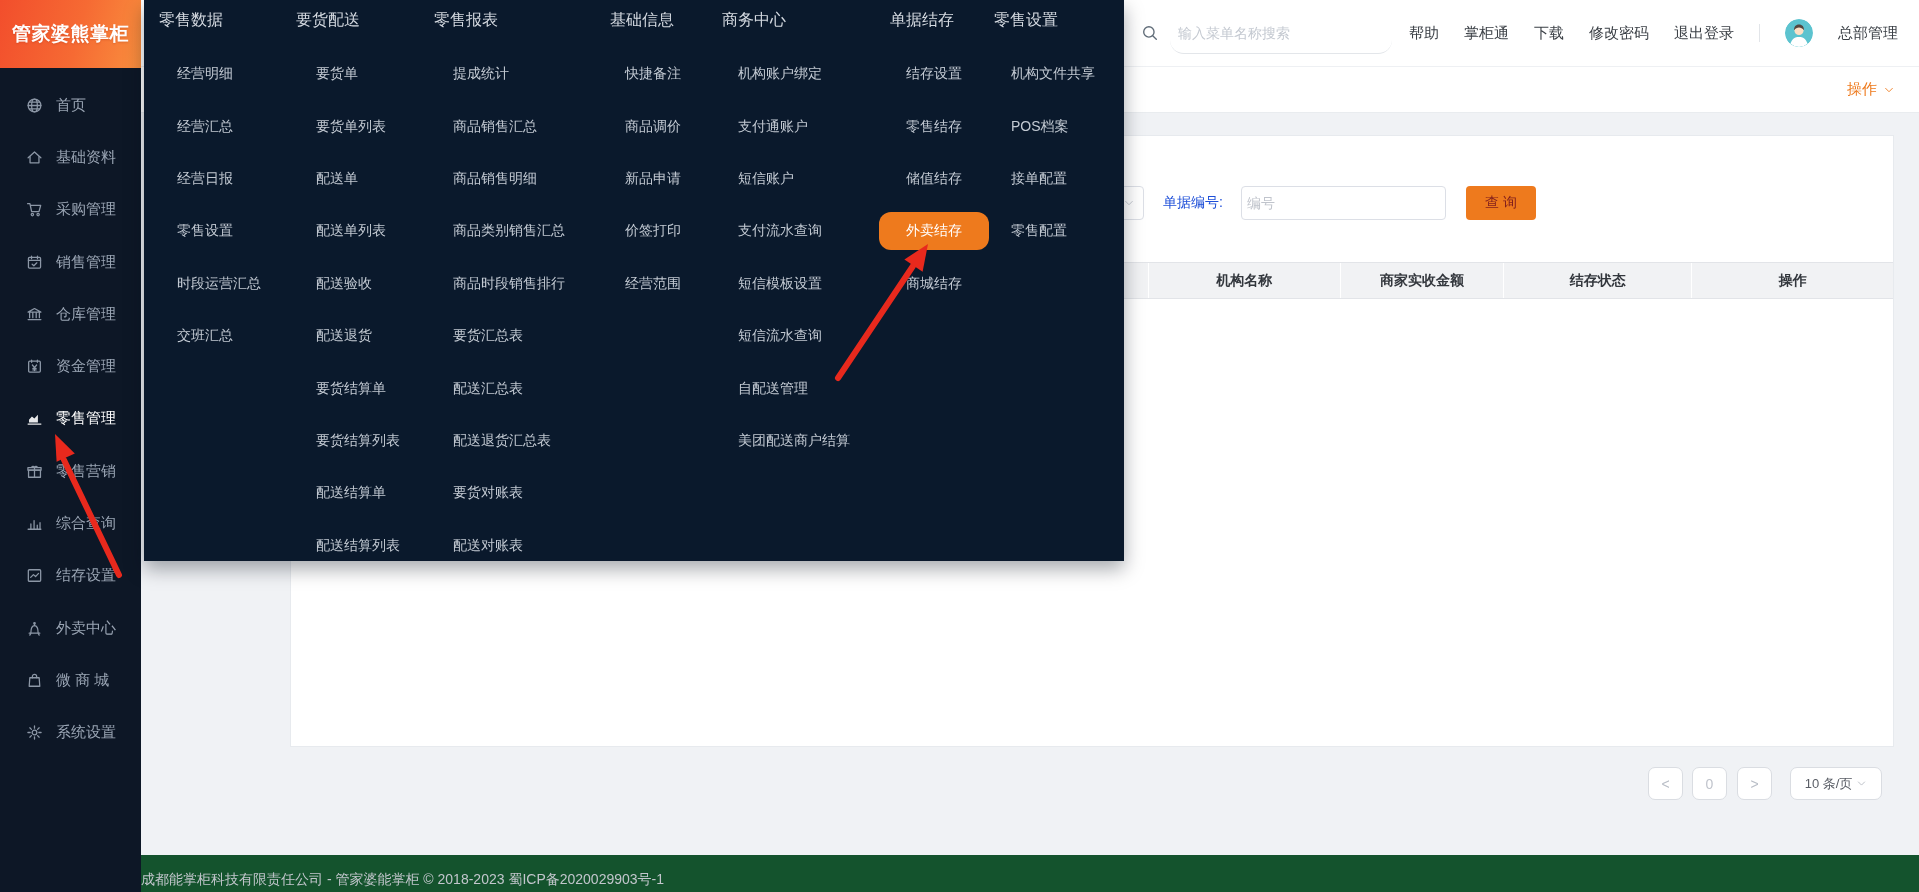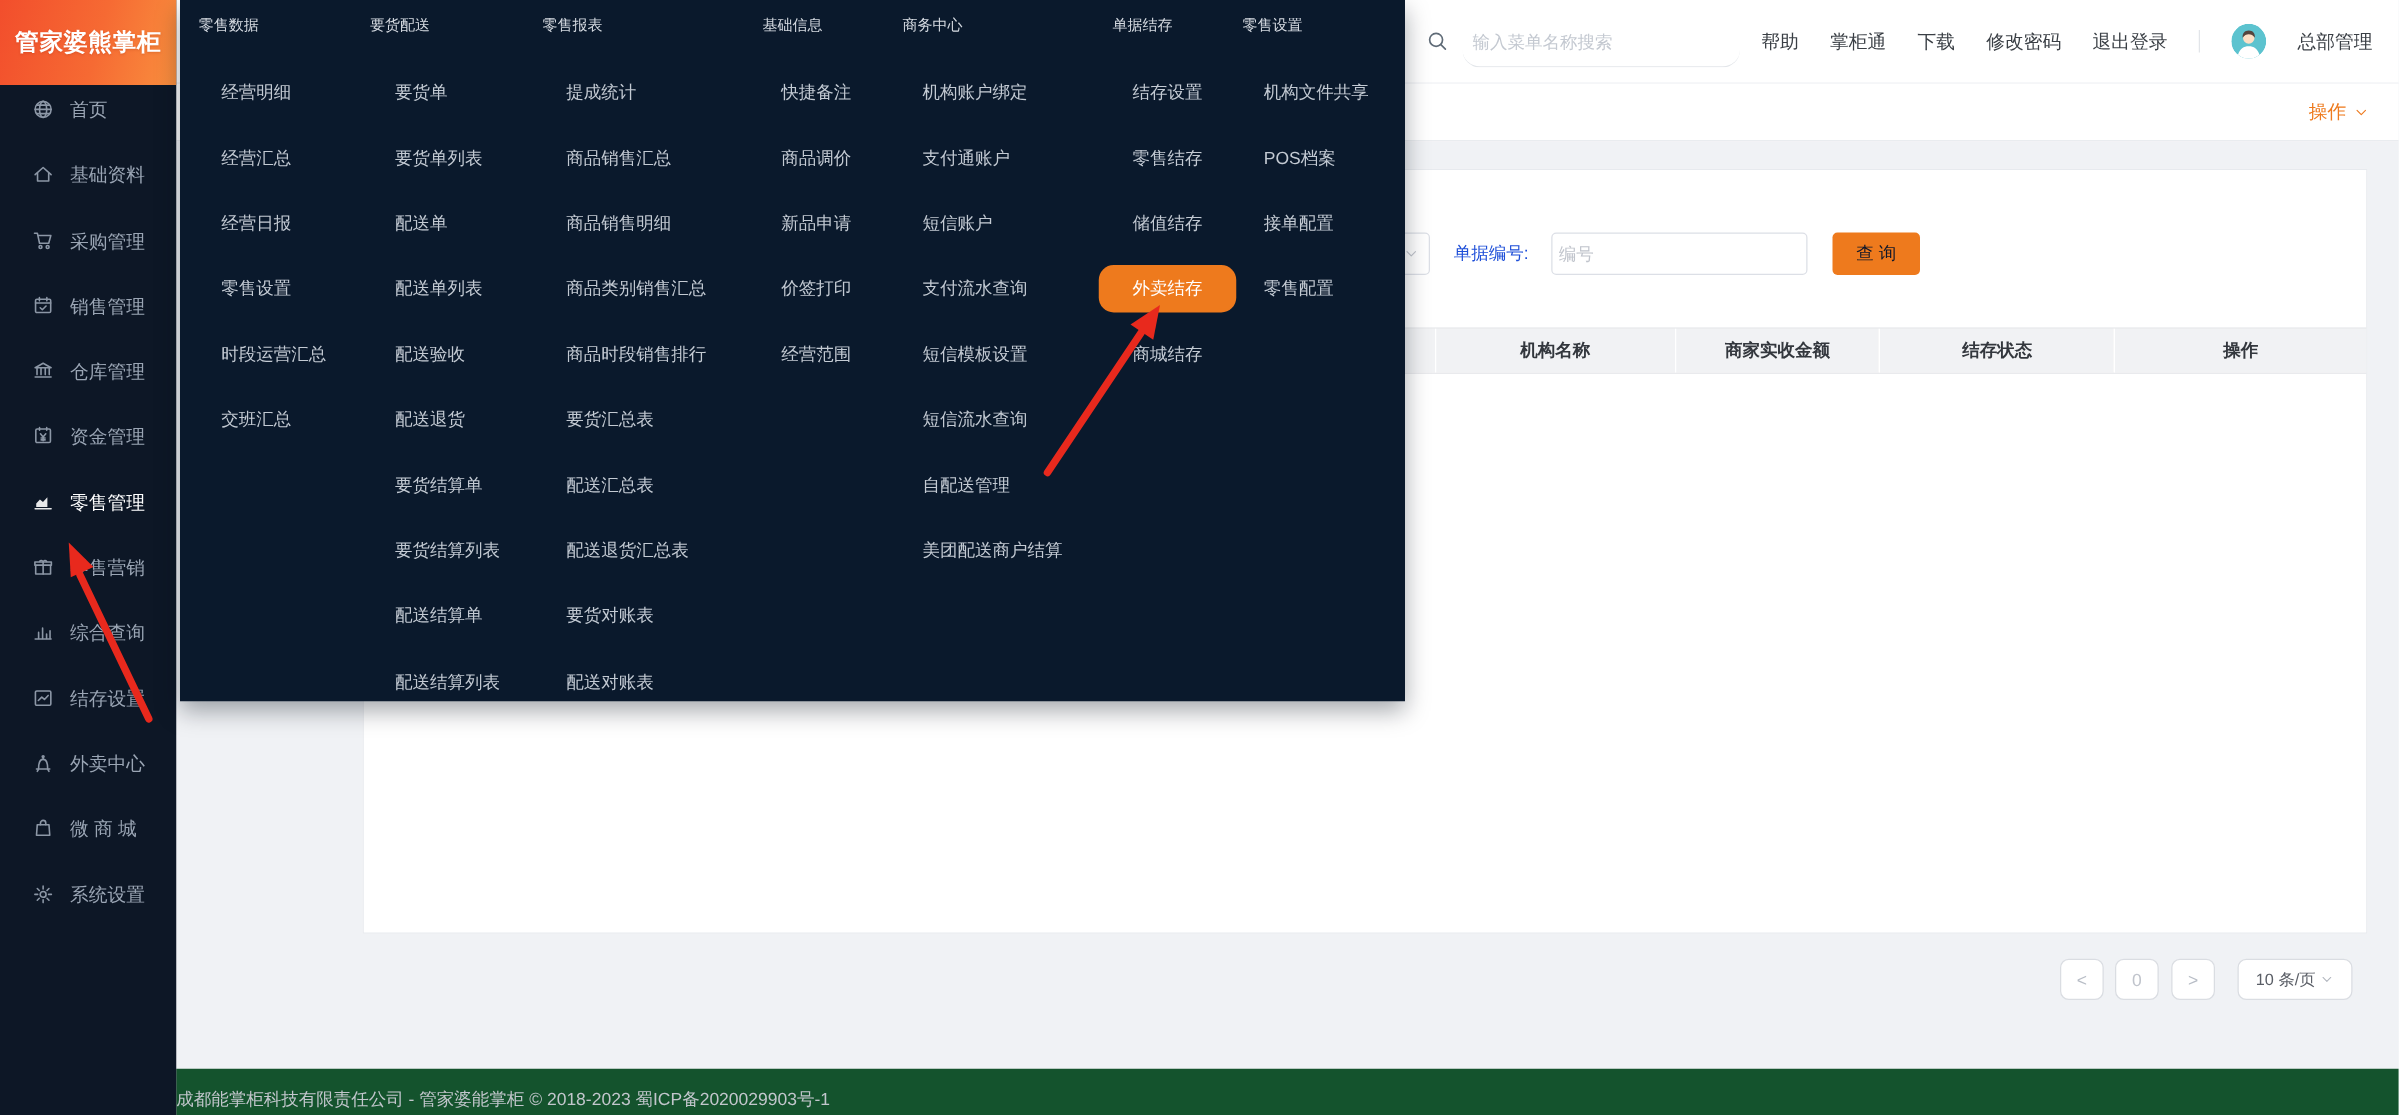--- a/index.html
+++ b/index.html
@@ -56,21 +56,21 @@
           padding-right:8px; color:#c0c4cc; }
   .flt-select .ic { width:12px; height:12px; }
   .flt-label { position:absolute; left:872px; top:50px; height:34px; width:78px;
           display:flex; align-items:center; font-size:14px; color:#1d4ed8; }
   .flt-input { position:absolute; left:950px; top:50px; width:205px; height:34px;
           border:1px solid #dcdfe6; border-radius:4px; outline:none;
           padding:0 5px; font-size:14px; color:#333; font-family:inherit; }
   .flt-input::placeholder { color:#c0c4cc; }
   .query-btn { position:absolute; left:1175px; top:50px; width:70px; height:34px;
           background:var(--accent,#ee7a1d); border:none; border-radius:4px;
-          color:#0f172a; font-size:14px; cursor:pointer; font-family:inherit; }
+          color:#7f1d1d; font-size:14px; cursor:pointer; font-family:inherit; }
   .thead { position:absolute; left:0; top:126px; width:1602px; height:37px;
           display:flex; border-top:1px solid #e2e4e8; border-bottom:1px solid #e2e4e8; }
   .th { background:#f1f2f4; border-left:1px solid #fff; height:100%;
           display:flex; align-items:center; justify-content:center;
           font-size:14px; font-weight:bold; color:#33373d; }
   .th.first { border-left:none; }
 
   
   .pg-btn { position:absolute; top:767px; width:35px; height:33px;
           background:#fff; border:1px solid #dadde2; border-radius:7px;
@@ -90,32 +90,32 @@
 
   
   .sidebar { position:absolute; left:0; top:0; width:141px; height:892px;
           background:var(--sidebar-bg,#0d1726); z-index:10; }
   .logo { width:141px; height:68px; display:flex; align-items:center;
           justify-content:center;
           background:linear-gradient(105deg,#f24e2c 0%,#f66a33 55%,#f98f3e 100%); }
   .logo span { color:#fff; font-weight:bold; font-size:19px; letter-spacing:.5px;
           text-shadow:0 1px 2px rgba(140,30,0,.25); white-space:nowrap; }
   .sb-menu { position:absolute; left:0; top:79px; width:141px; }
-  .sb-item { height:52.3px; display:flex; gap:13px;
+  .sb-item { height:52.3px; display:flex; align-items:center; gap:13px;
           padding-left:26px; color:#9aa5b4; font-size:15px; cursor:pointer;
           white-space:nowrap; }
   .sb-item .ic { width:17px; height:17px; flex:none; opacity:.9; }
   .sb-item.active { color:#fff; }
 
   
   .megamenu { position:absolute; left:144px; top:0; width:980px; height:561px;
           background:var(--menu-bg,#0a192c); z-index:20; overflow:hidden;
           box-shadow:0 8px 18px rgba(4,12,24,.35); }
   .mm-col { position:absolute; top:8px; }
-  .mm-head { font-size:12px; color:#d5dae1; line-height:24px; white-space:nowrap; }
+  .mm-head { font-size:16px; color:#d5dae1; line-height:24px; white-space:nowrap; }
   .mm-items { margin-top:16px; }
   .mm-row { height:52.4px; display:flex; align-items:center; }
   .mm-link { font-size:14px; color:#c3cad3; cursor:pointer; white-space:nowrap; }
   .mm-hl { background:var(--accent,#ee7a1d); color:#fff; padding:10px 27px;
           margin-left:-27px; border-radius:12px; }
 
   
   .arrows { position:absolute; left:0; top:0; z-index:30; pointer-events:none; }
   .arrow-stroke { stroke:var(--arrow-red,#e8291d); }
   .arrow-fill { fill:var(--arrow-red,#e8291d); }

